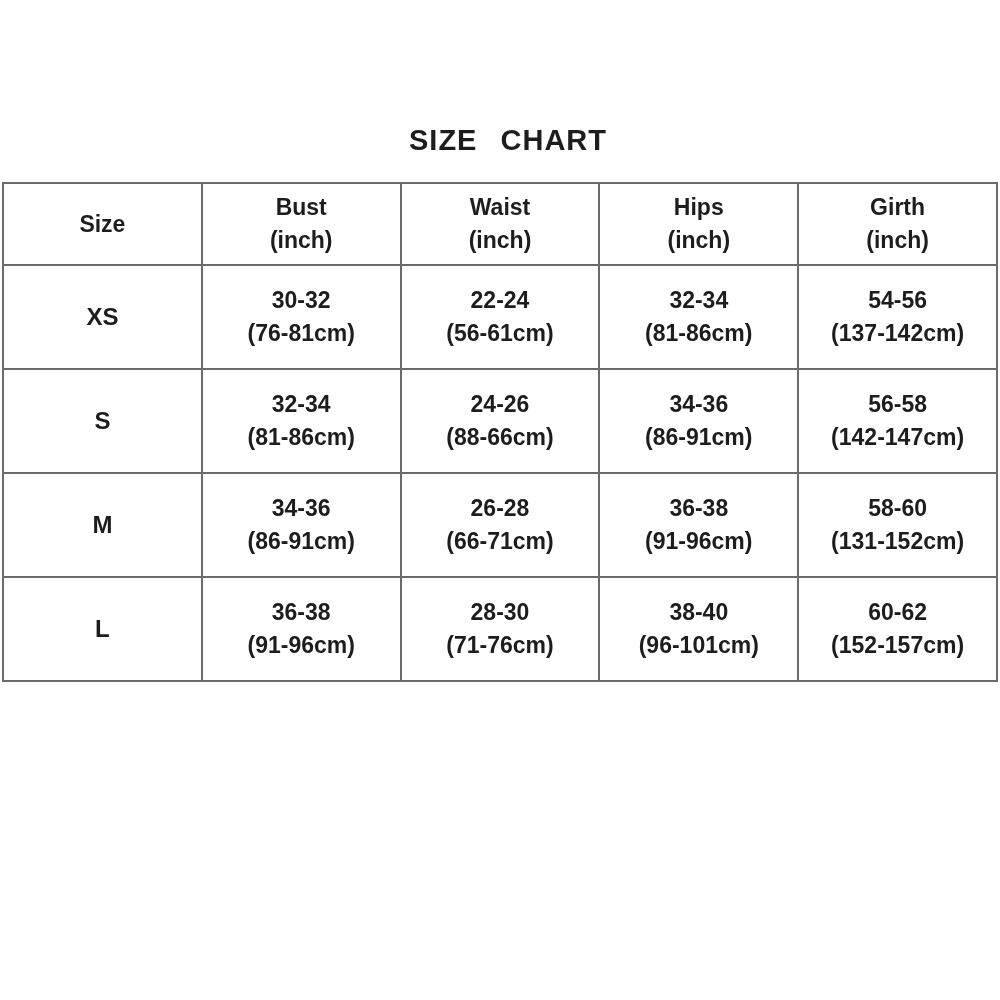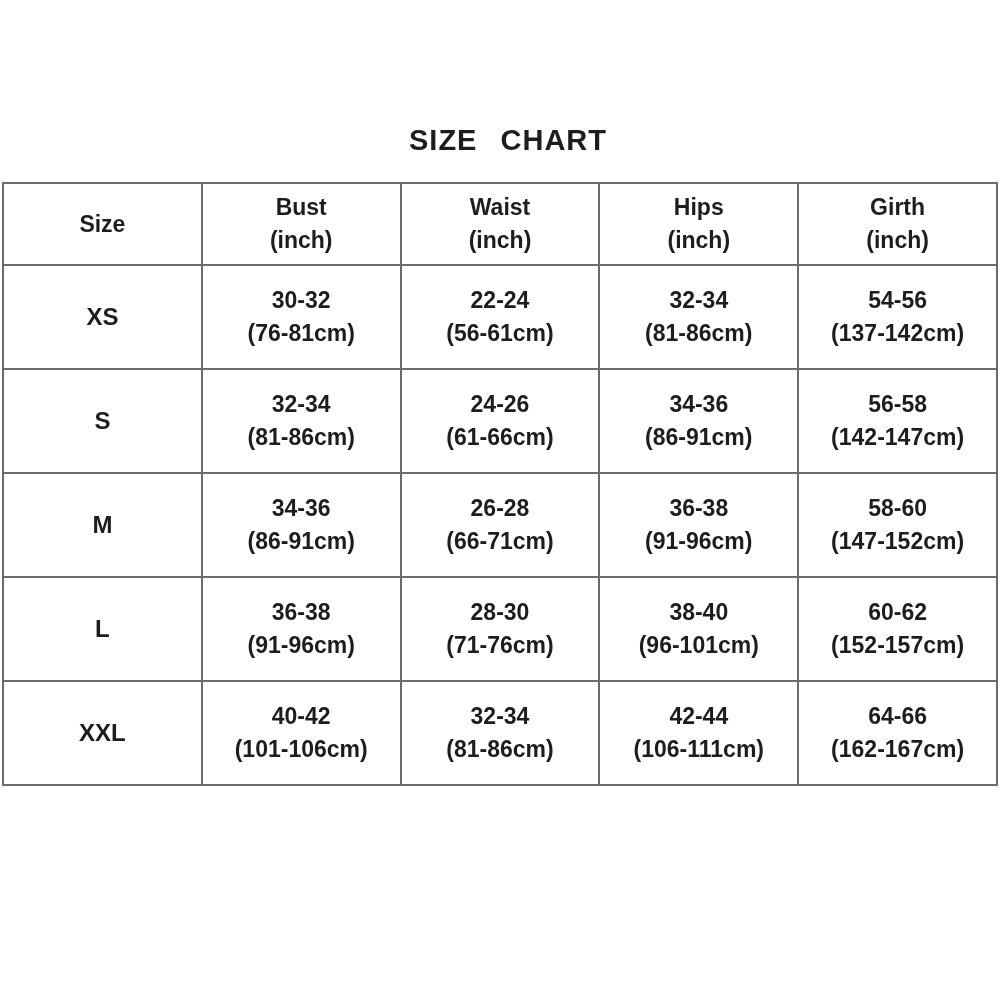--- a/index.html
+++ b/index.html
@@ -112,21 +112,21 @@
     <tr>
       <td>
           <div class="line size-line">S</div>
         </td>
       <td>
         <div class="line">32-34</div>
         <div class="line">(81-86cm)</div>
       </td>
       <td>
         <div class="line">24-26</div>
-        <div class="line">(61-66cm)</div>
+        <div class="line">(88-66cm)</div>
       </td>
       <td>
         <div class="line">34-36</div>
         <div class="line">(86-91cm)</div>
       </td>
       <td>
         <div class="line">56-58</div>
         <div class="line">(142-147cm)</div>
       </td>
     </tr>
@@ -141,21 +141,21 @@
       <td>
         <div class="line">26-28</div>
         <div class="line">(66-71cm)</div>
       </td>
       <td>
         <div class="line">36-38</div>
         <div class="line">(91-96cm)</div>
       </td>
       <td>
         <div class="line">58-60</div>
-        <div class="line">(147-152cm)</div>
+        <div class="line">(131-152cm)</div>
       </td>
     </tr>
     <tr>
       <td>
           <div class="line size-line">L</div>
         </td>
       <td>
         <div class="line">36-38</div>
         <div class="line">(91-96cm)</div>
       </td>
@@ -165,35 +165,14 @@
       </td>
       <td>
         <div class="line">38-40</div>
         <div class="line">(96-101cm)</div>
       </td>
       <td>
         <div class="line">60-62</div>
         <div class="line">(152-157cm)</div>
       </td>
     </tr>
-    <tr>
-      <td>
-          <div class="line size-line">XXL</div>
-        </td>
-      <td>
-        <div class="line">40-42</div>
-        <div class="line">(101-106cm)</div>
-      </td>
-      <td>
-        <div class="line">32-34</div>
-        <div class="line">(81-86cm)</div>
-      </td>
-      <td>
-        <div class="line">42-44</div>
-        <div class="line">(106-111cm)</div>
-      </td>
-      <td>
-        <div class="line">64-66</div>
-        <div class="line">(162-167cm)</div>
-      </td>
-    </tr>
   </tbody>
 </table>
 
 </body></html>

